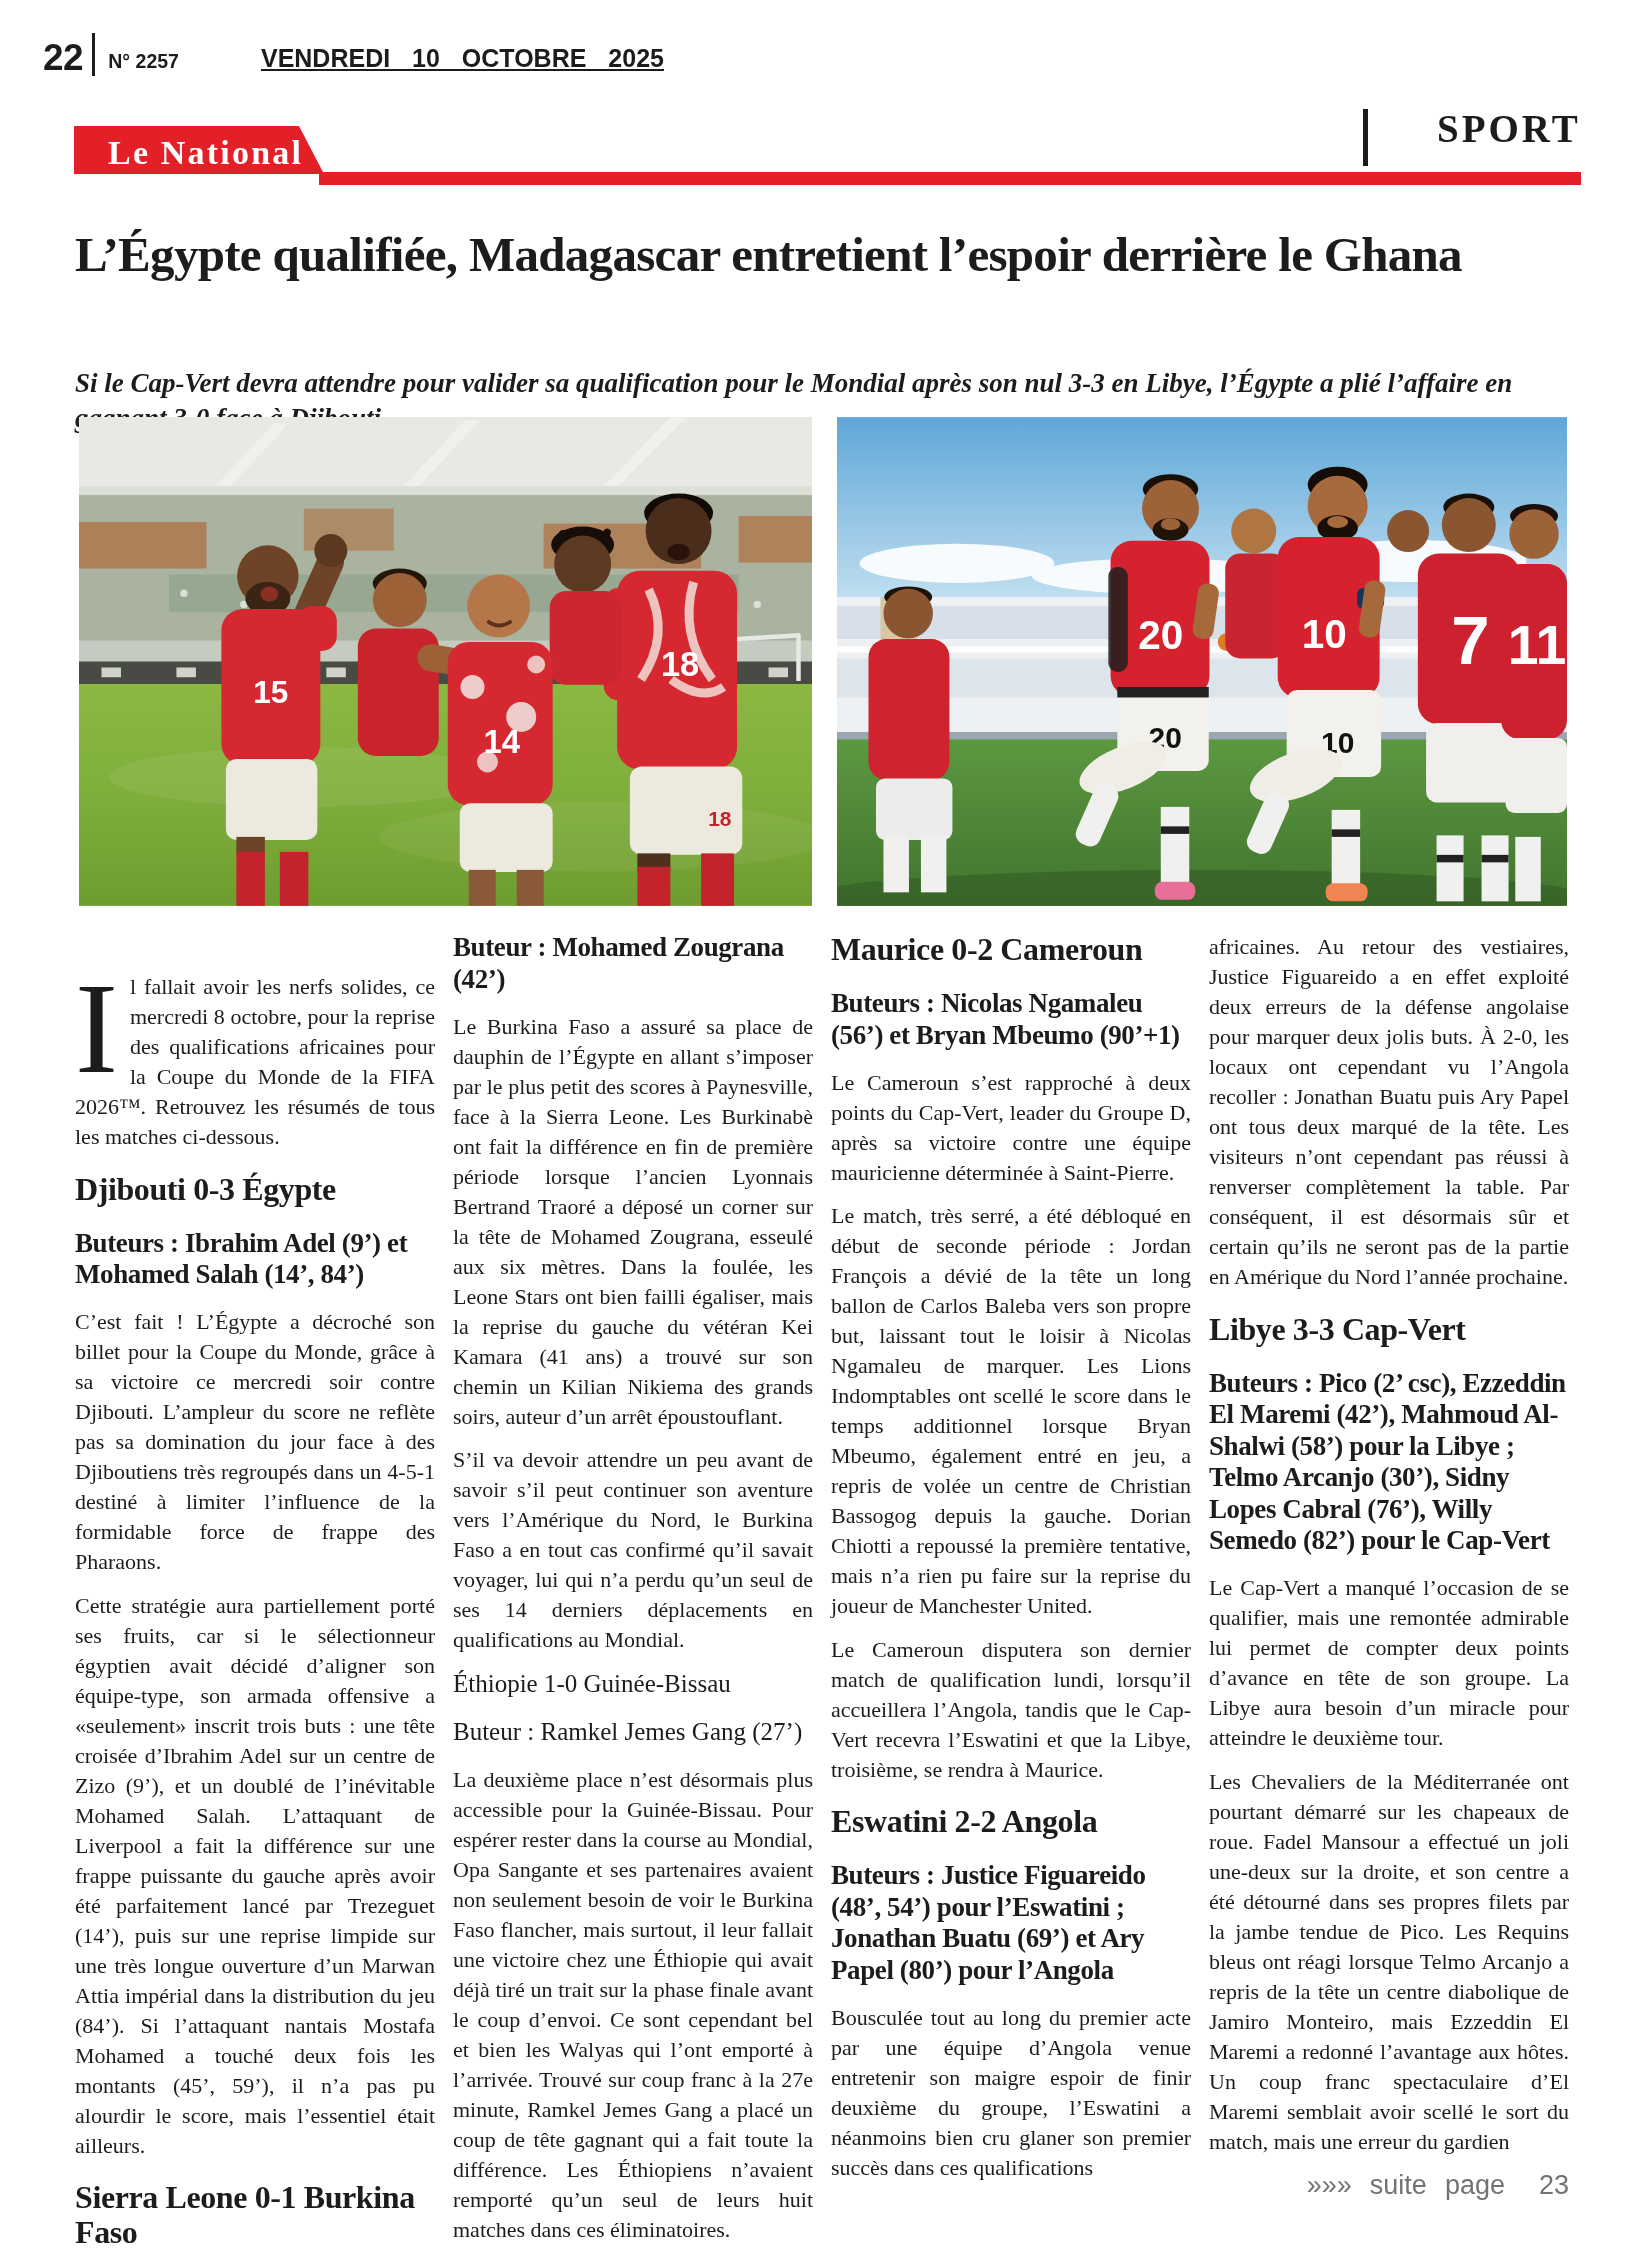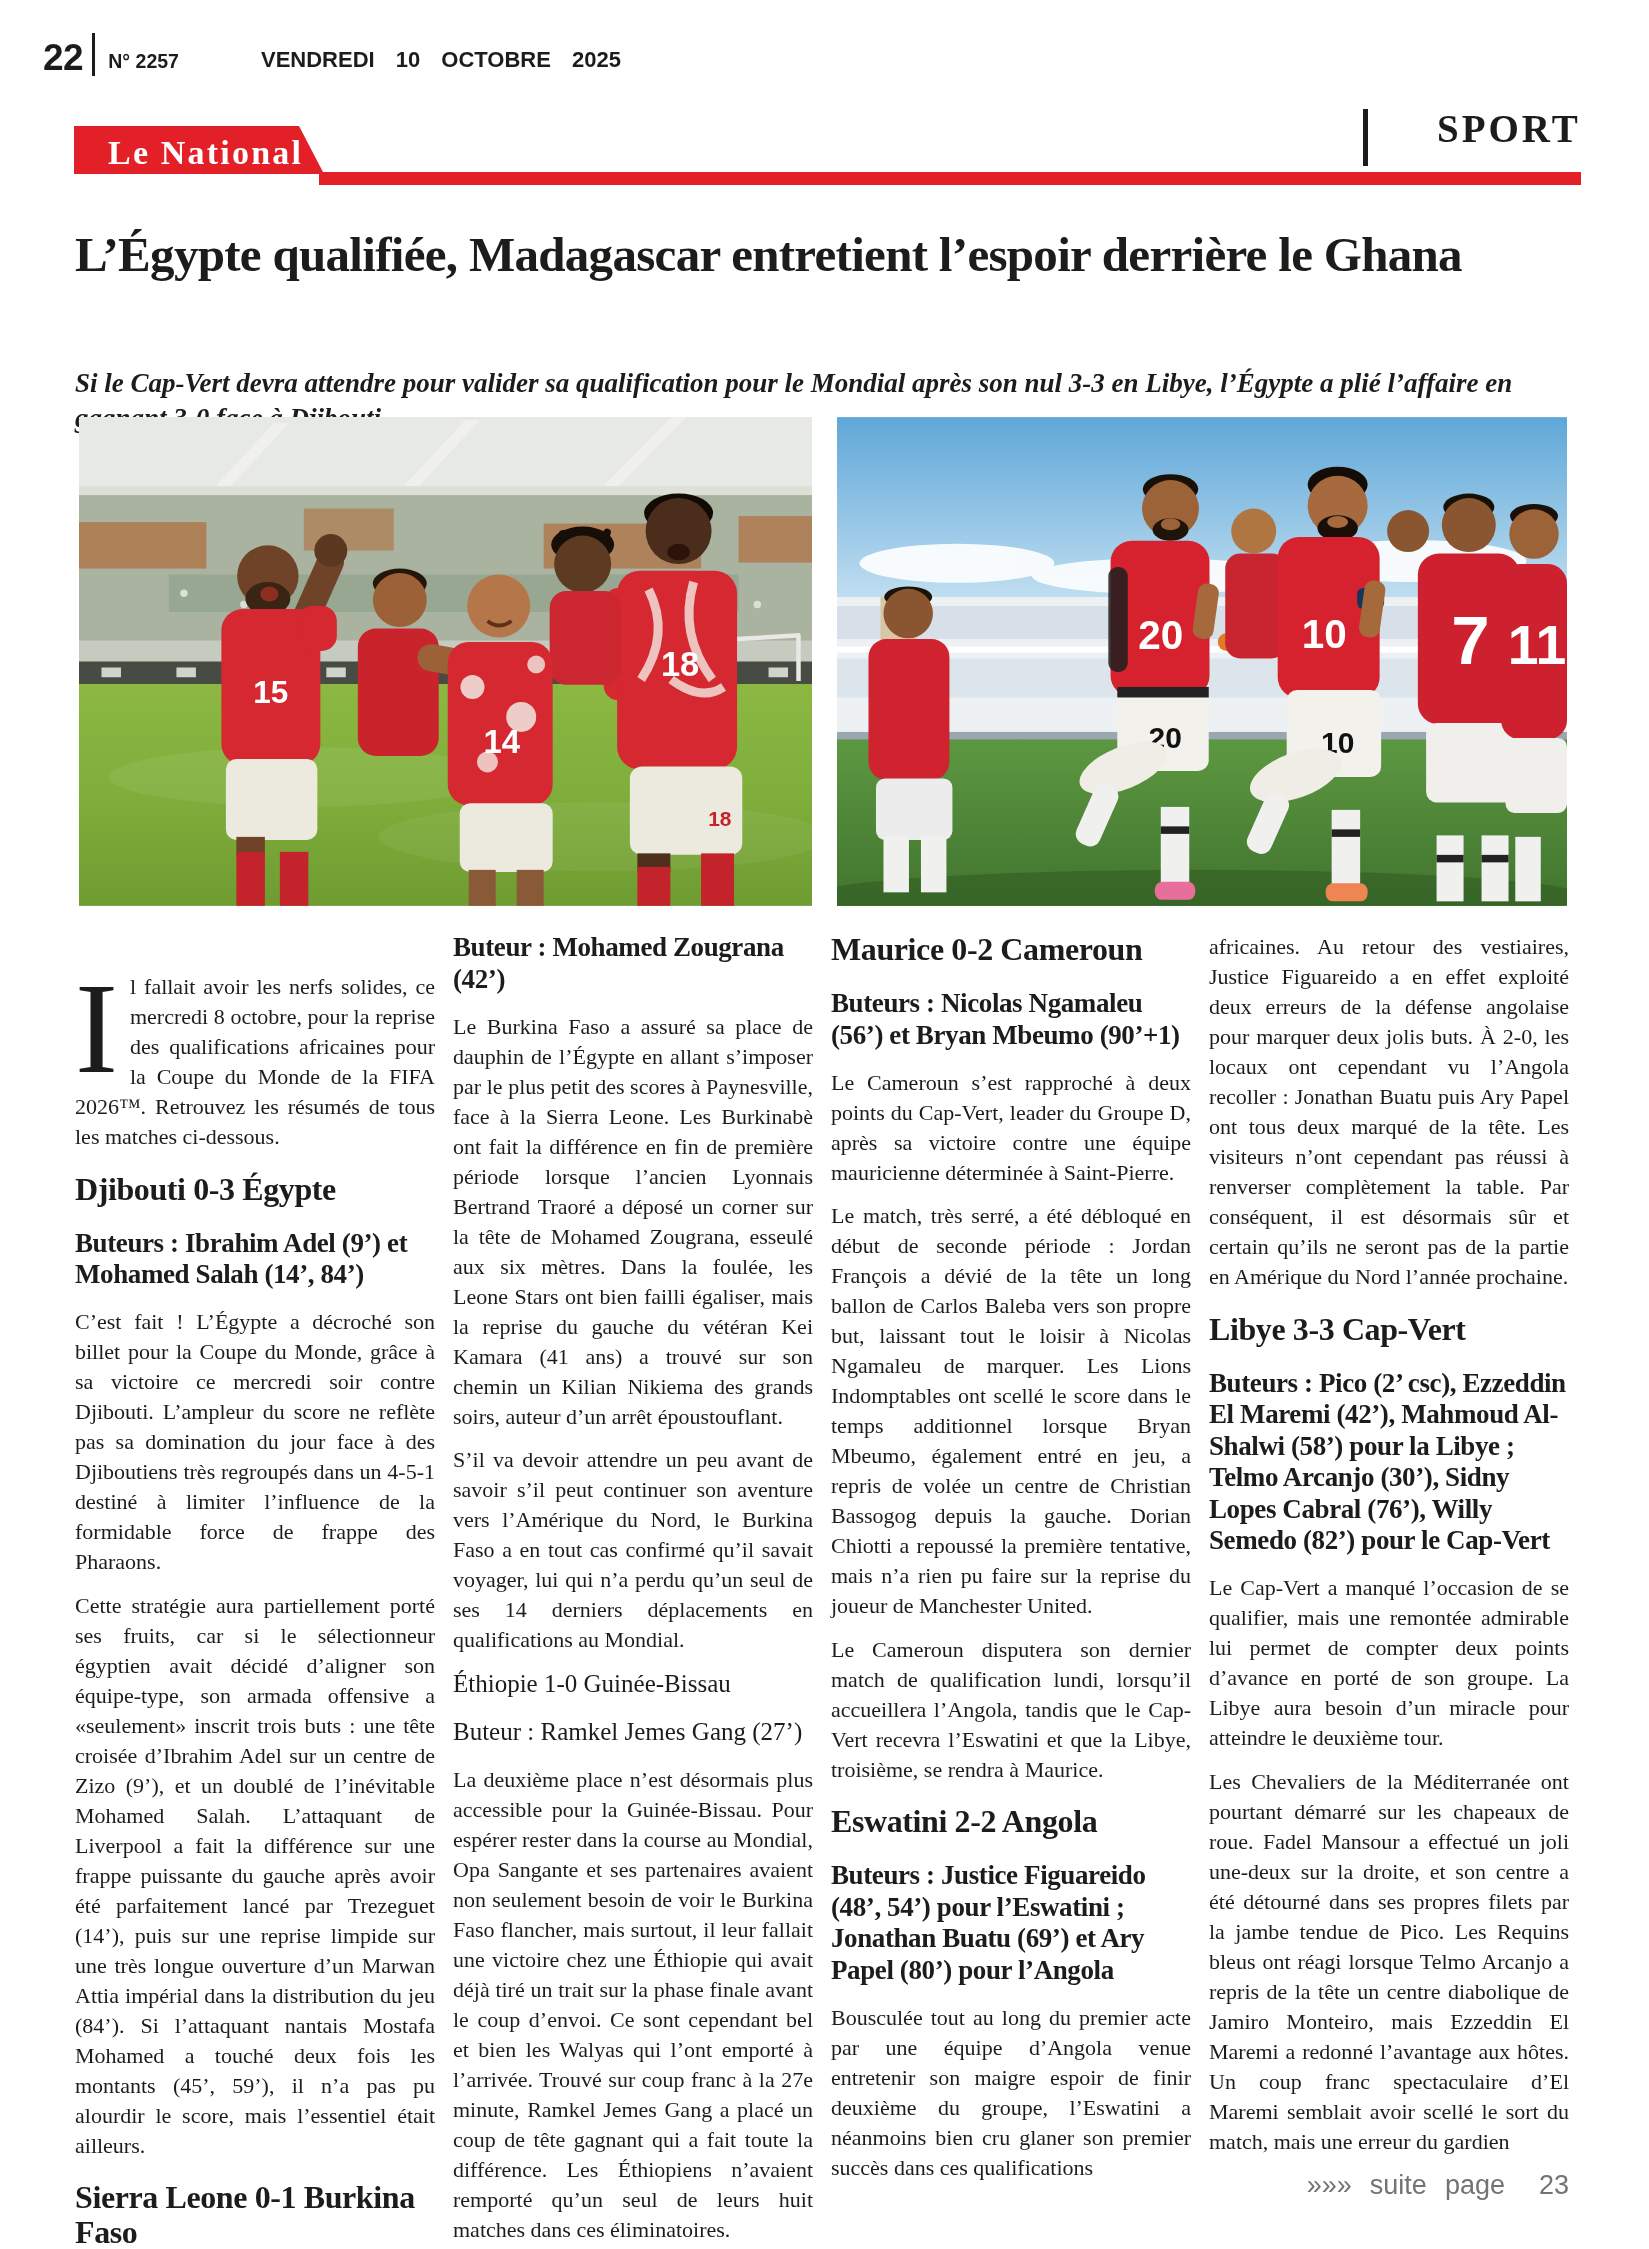--- a/index.html
+++ b/index.html
@@ -5,21 +5,21 @@
   html,body{margin:0;padding:0;}
   body{
     width:1650px;height:2250px;position:relative;background:#ffffff;
     font-family:"Liberation Serif", serif;color:#1d1c1a;overflow:hidden;
   }
   
   .masthead{position:absolute;top:33px;left:43px;display:flex;align-items:flex-end;font-family:"Liberation Sans",sans-serif;}
   .pageno{font-size:37px;font-weight:bold;line-height:1;letter-spacing:-0.7px;}
   .mast-divider{width:3px;height:43px;background:#1d1c1a;margin:0 13.5px 0 9px;}
   .issue{font-size:19.5px;font-weight:bold;padding-bottom:3px;}
-  .date{font-size:22px;font-weight:bold;padding-bottom:3px;margin-left:82px;word-spacing:15px;}
+  .date{font-size:25px;font-weight:bold;padding-bottom:3px;margin-left:82px;word-spacing:15px;text-decoration:underline;}
   
   .banner-shape{position:absolute;left:74px;top:126px;width:250px;height:48px;background:#e32028;
     clip-path:polygon(0 0,90% 0,100% 100%,0 100%);}
   .banner-text{position:absolute;left:34px;top:7.5px;color:#ffffff;font-weight:bold;font-size:34px;letter-spacing:2.2px;font-family:"Liberation Serif",serif;}
   .banner-rule{position:absolute;left:319px;top:172px;width:1262px;height:12.7px;background:#e32028;}
   .sport-divider{position:absolute;left:1363px;top:109px;width:5.2px;height:57px;background:#1d1c1a;}
   .sport{position:absolute;left:1437px;top:106px;font-size:39px;font-weight:bold;letter-spacing:3px;font-family:"Liberation Serif",serif;}
   
   .headline{position:absolute;left:75px;top:193px;width:1507px;font-size:49px;font-weight:bold;line-height:1.17;letter-spacing:-0.7px;}
   .standfirst{position:absolute;left:75px;top:339px;width:1506px;font-size:27px;font-weight:bold;font-style:italic;line-height:1.28;}
@@ -327,21 +327,21 @@
     <p class="body">Le Cameroun disputera son dernier match de qualification lundi, lorsqu’il accueillera l’Angola, tandis que le Cap-Vert recevra l’Eswatini et que la Libye, troisième, se rendra à Maurice.</p>
     <h3 class="match">Eswatini 2-2 Angola</h3>
     <p class="scorers">Buteurs : Justice Figuareido (48’, 54’) pour l’Eswatini ; Jonathan Buatu (69’) et Ary Papel (80’) pour l’Angola</p>
     <p class="body">Bousculée tout au long du premier acte par une équipe d’Angola venue entretenir son maigre espoir de finir deuxième du groupe, l’Eswatini a néanmoins bien cru glaner son premier succès dans ces qualifications</p>
   </div>
 
   <div class="col col4">
     <p class="body">africaines. Au retour des vestiaires, Justice Figuareido a en effet exploité deux erreurs de la défense angolaise pour marquer deux jolis buts. À 2-0, les locaux ont cependant vu l’Angola recoller : Jonathan Buatu puis Ary Papel ont tous deux marqué de la tête. Les visiteurs n’ont cependant pas réussi à renverser complètement la table. Par conséquent, il est désormais sûr et certain qu’ils ne seront pas de la partie en Amérique du Nord l’année prochaine.</p>
     <h3 class="match">Libye 3-3 Cap-Vert</h3>
     <p class="scorers">Buteurs : Pico (2’ csc), Ezzeddin El Maremi (42’), Mahmoud Al-Shalwi (58’) pour la Libye ; Telmo Arcanjo (30’), Sidny Lopes Cabral (76’), Willy Semedo (82’) pour le Cap-Vert</p>
-    <p class="body">Le Cap-Vert a manqué l’occasion de se qualifier, mais une remontée admirable lui permet de compter deux points d’avance en porté de son groupe. La Libye aura besoin d’un miracle pour atteindre le deuxième tour.</p>
+    <p class="body">Le Cap-Vert a manqué l’occasion de se qualifier, mais une remontée admirable lui permet de compter deux points d’avance en tête de son groupe. La Libye aura besoin d’un miracle pour atteindre le deuxième tour.</p>
     <p class="body">Les Chevaliers de la Méditerranée ont pourtant démarré sur les chapeaux de roue. Fadel Mansour a effectué un joli une-deux sur la droite, et son centre a été détourné dans ses propres filets par la jambe tendue de Pico. Les Requins bleus ont réagi lorsque Telmo Arcanjo a repris de la tête un centre diabolique de Jamiro Monteiro, mais Ezzeddin El Maremi a redonné l’avantage aux hôtes. Un coup franc spectaculaire d’El Maremi semblait avoir scellé le sort du match, mais une erreur du gardien</p>
     <div class="footer-ref">
       <span>»»» suite page</span><span class="pref">23</span>
     </div>
   </div>
 
 </div>
 
 
 </body></html>

